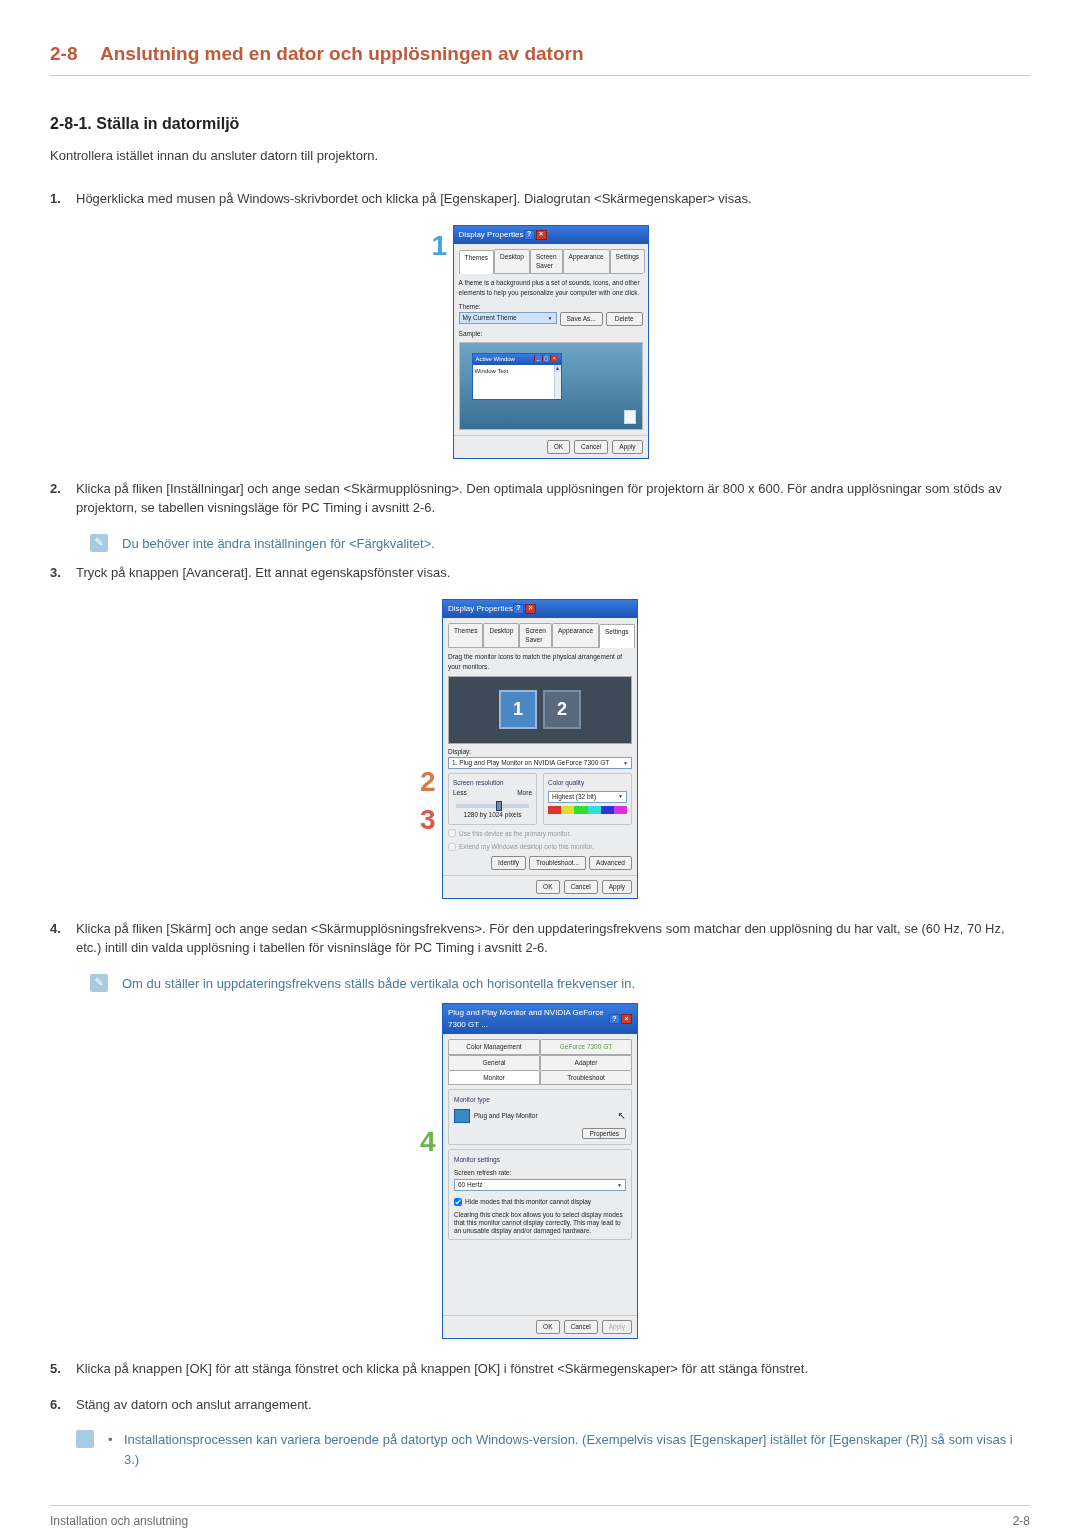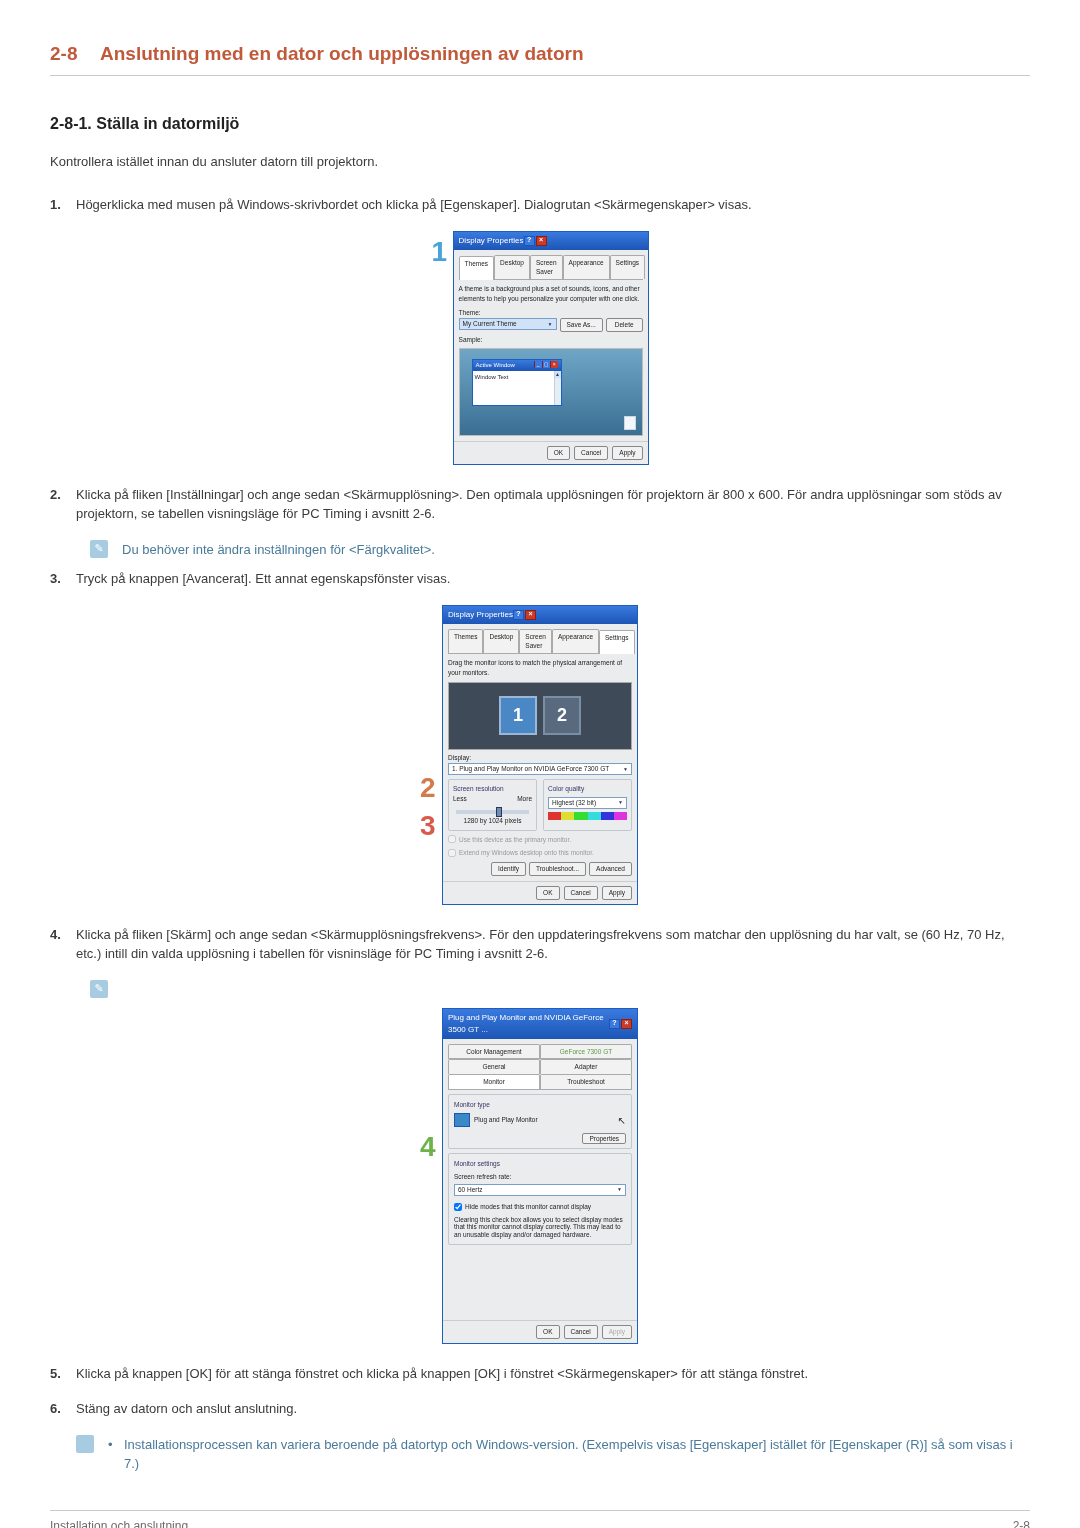--- a/index.html
+++ b/index.html
@@ -19,21 +19,21 @@
     font-weight: bold;
     border-bottom: 1px solid #c9c9c9;
     padding-bottom: 6px;
     margin-bottom: 36px;
   }
   .main-heading .num { margin-right: 18px; }
   .sub-heading {
     color: #222;
     font-size: 16px;
     font-weight: bold;
-    margin-bottom: 16px;
+    margin-bottom: 10px;
   }
   .intro { margin-bottom: 24px; }
   ol.steps { list-style: none; counter-reset: none; padding: 0; }
   ol.steps > li {
     display: flex;
     align-items: flex-start;
     margin-bottom: 16px;
   }
   ol.steps > li .step-num {
     font-weight: bold;
@@ -463,27 +463,28 @@
 <ol class="steps">
 
   <li>
     <span class="step-num">4.</span>
     <span class="step-body">Klicka på fliken [Skärm] och ange sedan &lt;Skärmupplösningsfrekvens&gt;. För den uppdateringsfrekvens som matchar den upplösning du har valt, se (60 Hz, 70 Hz, etc.) intill din valda upplösning i tabellen för visninsläge för PC Timing i avsnitt 2-6.</span>
   </li>
 </ol>
 
 <div class="note">
   <span class="note-icon">✎</span>
+  <span>Om du ställer in uppdateringsfrekvens ställs både vertikala och horisontella frekvenser in.</span>
 </div>
 
 <div class="mock-wrap">
   <div class="mock" style="position:relative;">
     <div class="dlg dlg3">
       <div class="dlg-title">
-        <span>Plug and Play Monitor and NVIDIA GeForce 3500 GT ...</span>
+        <span>Plug and Play Monitor and NVIDIA GeForce 7300 GT ...</span>
         <span class="winbtns">
           <span class="winbtn help">?</span>
           <span class="winbtn">×</span>
         </span>
       </div>
       <div class="dlg-body props-body">
         <div class="tabgrid">
           <span class="tab">Color Management</span>
           <span class="tab nvidia">GeForce 7300 GT</span>
         </div>
@@ -533,30 +534,30 @@
 
 <ol class="steps">
 
   <li>
     <span class="step-num">5.</span>
     <span class="step-body">Klicka på knappen [OK] för att stänga fönstret och klicka på knappen [OK] i fönstret &lt;Skärmegenskaper&gt; för att stänga fönstret.</span>
   </li>
 
   <li>
     <span class="step-num">6.</span>
-    <span class="step-body">Stäng av datorn och anslut anslutning.</span>
+    <span class="step-body">Stäng av datorn och anslut arrangement.</span>
   </li>
 </ol>
 
 <div class="note-bullet">
   <span class="note-icon"></span>
   <div class="bullets">
     <div class="bullet-row">
       <span class="bullet-dot">•</span>
-      <span>Installationsprocessen kan variera beroende på datortyp och Windows-version. (Exempelvis visas [Egenskaper] istället för [Egenskaper (R)] så som visas i 7.)</span>
+      <span>Installationsprocessen kan variera beroende på datortyp och Windows-version. (Exempelvis visas [Egenskaper] istället för [Egenskaper (R)] så som visas i 3.)</span>
     </div>
   </div>
 </div>
 
 <div class="footer">
   <span>Installation och anslutning</span>
   <span>2-8</span>
 </div>
 
 </body></html>

